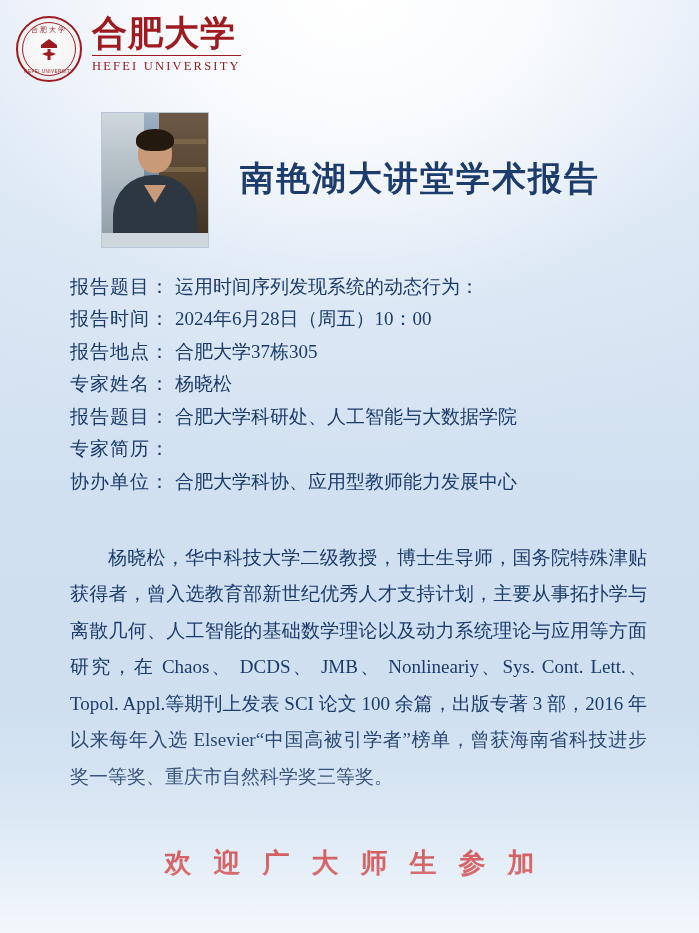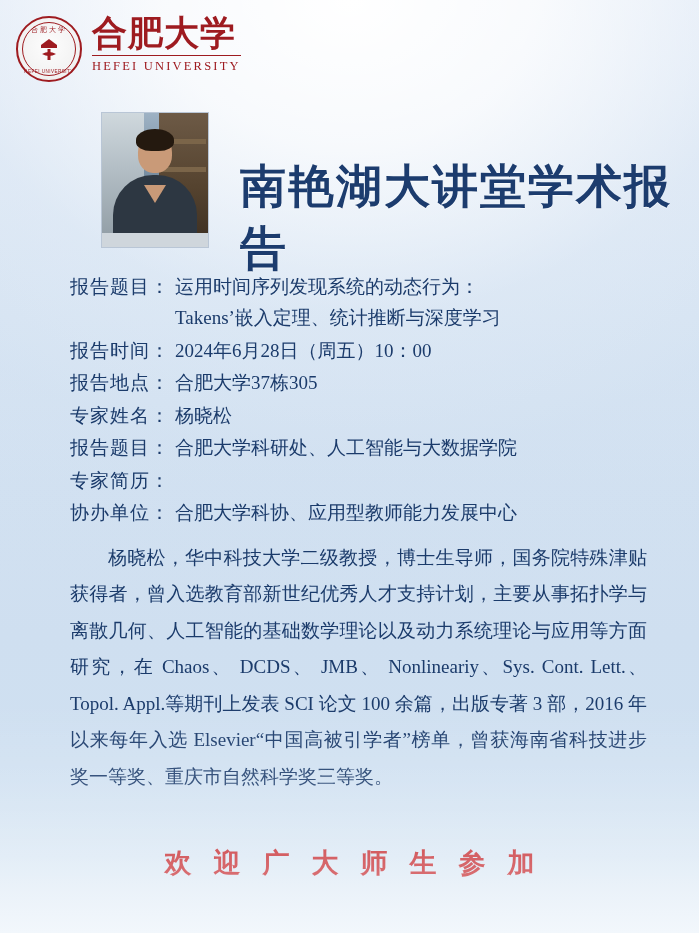--- a/index.html
+++ b/index.html
@@ -198,21 +198,21 @@
     bottom: 0;
     width: 100%;
     height: 14px;
     background: #cfd6dc;
   }
 
   .main-title {
     position: absolute;
     left: 240px;
     top: 44px;
-    font-size: 46px;
+    font-size: 34px;
     letter-spacing: 2px;
     color: #1c3c6e;
     font-weight: bold;
     font-family: "Liberation Serif", "DejaVu Serif", serif;
     text-shadow: 0 1px 0 rgba(255,255,255,0.6);
   }
 
   
   .info {
     position: absolute;
@@ -307,21 +307,20 @@
     </div>
     <div class="main-title">南艳湖大讲堂学术报告</div>
   </div>
 
   <div class="info">
 
     <div class="field">
       <div class="field-label">报告题目：</div>
       <div class="field-value">
         <span>运用时间序列发现系统的动态行为：</span>
-        <span class="line2">Takens’嵌入定理、统计推断与深度学习</span>
       </div>
     </div>
 
     <div class="field">
       <div class="field-label">报告时间：</div>
       <div class="field-value">2024年6月28日（周五）10：00</div>
     </div>
 
     <div class="field">
       <div class="field-label">报告地点：</div>

